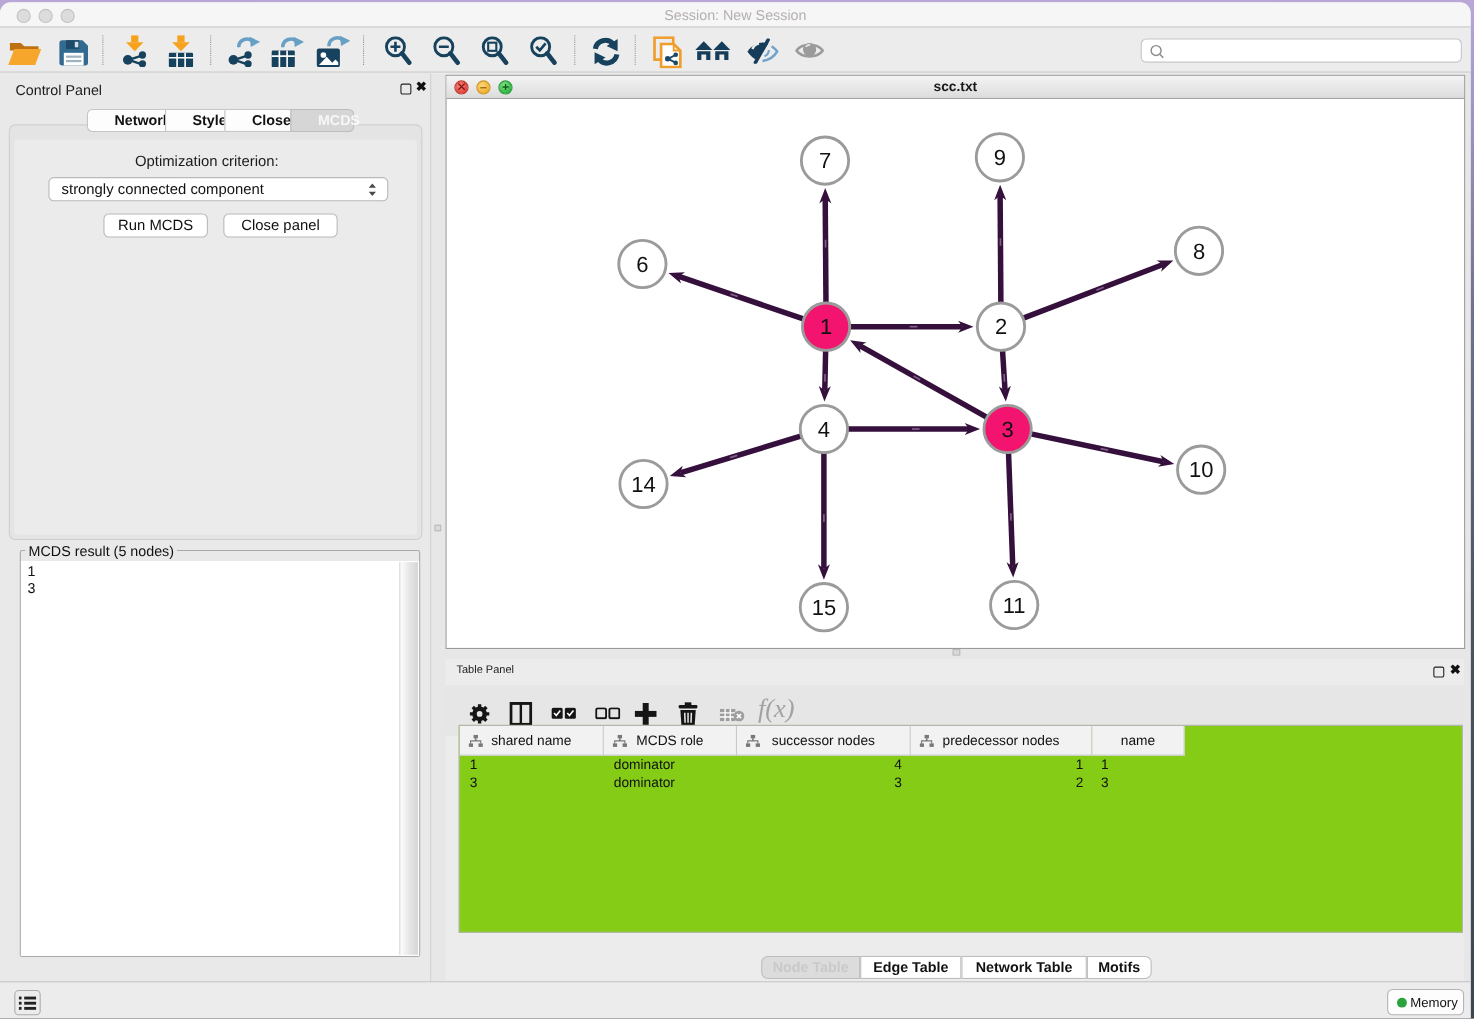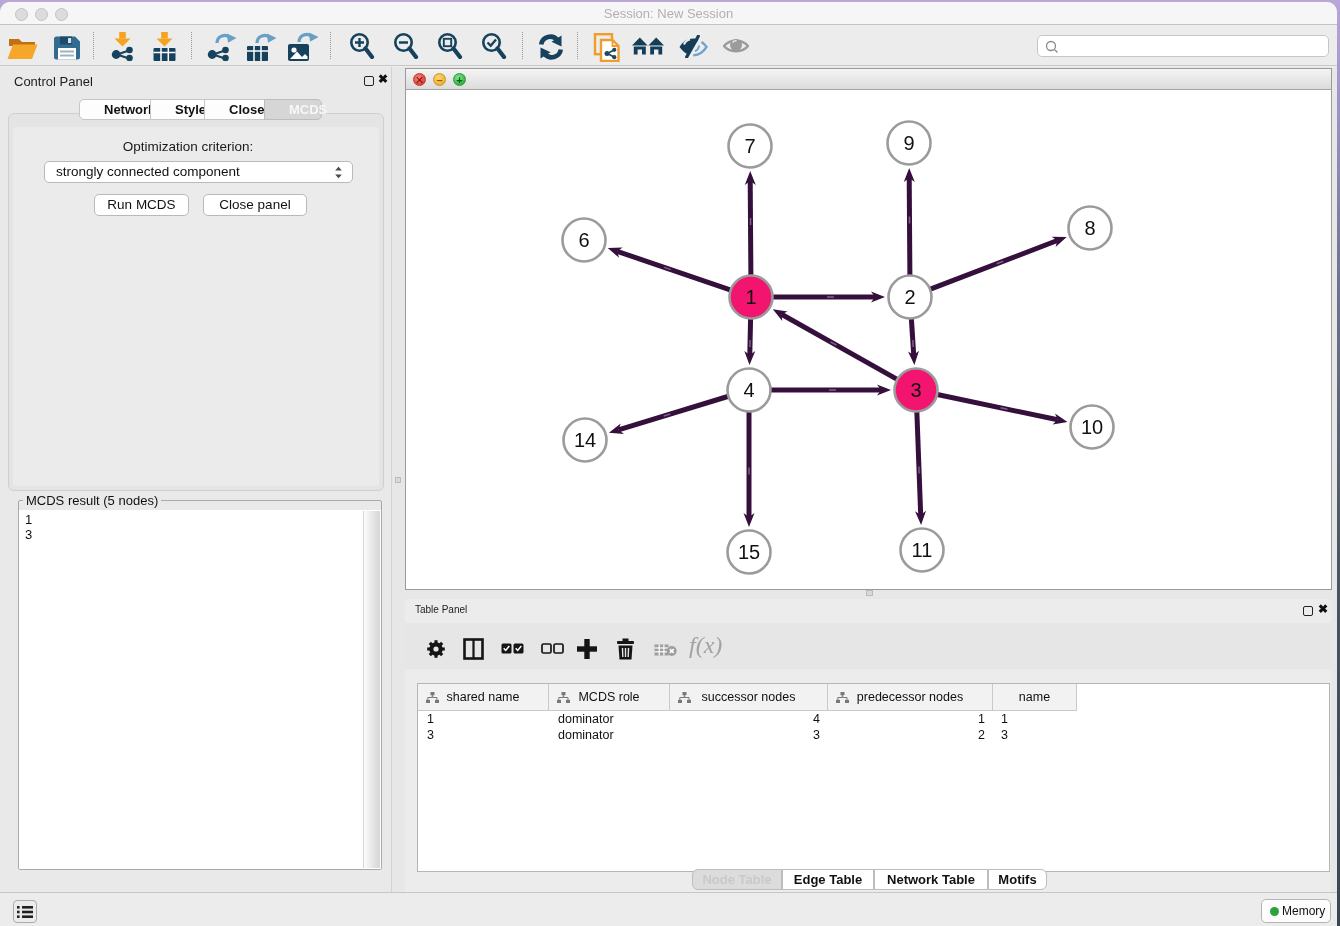--- a/index.html
+++ b/index.html
@@ -36,21 +36,21 @@
 #grouplist { position:absolute; left:0px; top:9px; width:362px; height:359px; background:#fff; font-size:13px; color:#111; }
 #groupscroll { position:absolute; right:1px; top:1px; width:17px; height:357px; background:linear-gradient(to right,#fdfdfd,#e3e3e3 60%,#d6d6d6); border-left:1px solid #d6d6d6; }
 
 #netwin { position:absolute; left:405px; top:66px; width:927px; height:522px; background:#fff; border:1px solid #9a9a9a; }
 #nettitle { position:absolute; left:0; top:0; width:925px; height:21px; background:linear-gradient(to bottom,#f4f4f4,#dcdcdc); border-bottom:1px solid #a5a5a5; }
 #nettitle .t { position:absolute; width:100%; text-align:center; top:3px; font-size:12.5px; font-weight:bold; color:#1a1a1a; }
 .mbtn { position:absolute; top:4px; width:13px; height:13px; border-radius:50%; font-size:11px; line-height:12px; text-align:center; }
 
 #tpanel { position:absolute; left:405px; top:597px; width:926px; height:293px; background:#ececec; }
 #ttoolbar { position:absolute; left:0; top:24px; width:926px; height:46px; background:#e6e6e6; }
-#ttable { position:absolute; left:12px; top:84px; width:913px; height:189px; background:#ffffff; border:1px solid #b5b5b5; }
+#ttable { position:absolute; left:12px; top:60px; width:913px; height:189px; background:#84cc16; border:1px solid #b5b5b5; }
 .hcell { position:absolute; top:0; height:27px; background:#f2f2f2; border-right:1px solid #c9c9c9; border-bottom:1px solid #c9c9c9; font-size:12.5px; color:#111; text-align:center; line-height:26px; }
 .hcell svg.oc { position:absolute; left:8px; top:8px; }
 .tcell { position:absolute; font-size:12.5px; color:#111; height:16px; line-height:16px; }
 .btab { position:absolute; top:270px; height:21px; border:1px solid #bdbdbd; background:#fff; font-size:13px; font-weight:bold; color:#111; text-align:center; line-height:19px; }
 
 #statusbar { position:absolute; left:0; top:890px; width:1337px; height:34px; background:#ececec; border-top:1px solid #c6c6c6; }
 #memBtn { position:absolute; right:6px; top:6px; width:70px; height:24px; background:#fdfdfd; border:1px solid #b4b4b4; border-radius:5px; font-size:12px; color:#111; line-height:22px; }
 #memBtn .dot { position:absolute; left:8px; top:7px; width:9px; height:9px; border-radius:50%; background:#2ba33c; }
 #listBtn { position:absolute; left:13px; top:7px; width:24px; height:23px; border:1px solid #ababab; border-radius:4px; }
 </style>
@@ -222,20 +222,21 @@
           <div style="padding:0 0 0 6px;">3</div>
         <div id="groupscroll"></div>
       </div>
     </div>
   </div>
   <div id="netwin">
     <div id="nettitle">
       <div class="mbtn" style="left:7px; background:radial-gradient(circle at 40% 35%,#f2867e,#e2443c 70%); border:1px solid #c03930; color:#7e100c;">✕</div>
       <div class="mbtn" style="left:27px; background:radial-gradient(circle at 40% 35%,#fbd978,#f0b02f 70%); border:1px solid #cf9327; color:#8d5f10; font-weight:bold;">–</div>
       <div class="mbtn" style="left:47px; background:radial-gradient(circle at 40% 35%,#8ee68b,#2fb344 70%); border:1px solid #2a9a3c; color:#0e5c1a; font-weight:bold;">+</div>
+      <div class="t">scc.txt</div>
     </div>
     <svg style="position:absolute;left:0;top:19px;" width="924" height="498" viewBox="0 0 924 498">
       <g stroke="#36103c" stroke-width="5">
         <line x1="344.9" y1="188.5" x2="344.2" y2="93.0"></line>
         <line x1="325.6" y1="202.4" x2="211.1" y2="163.3"></line>
         <line x1="365.5" y1="209.0" x2="469.0" y2="209.0"></line>
         <line x1="344.6" y1="229.5" x2="343.8" y2="267.0"></line>
         <line x1="503.9" y1="188.5" x2="503.2" y2="90.0"></line>
         <line x1="523.1" y1="201.7" x2="651.3" y2="152.5"></line>
         <line x1="505.3" y1="229.5" x2="507.7" y2="267.1"></line>

